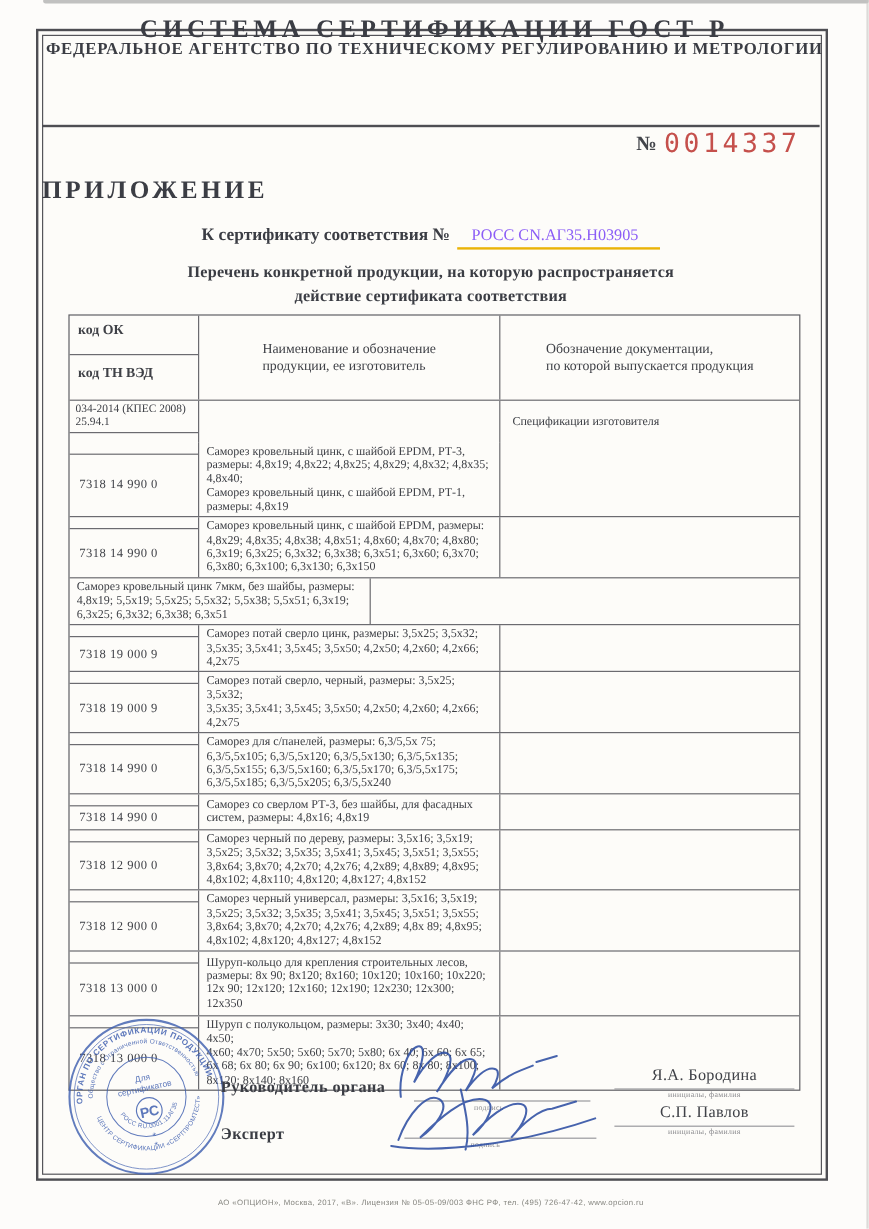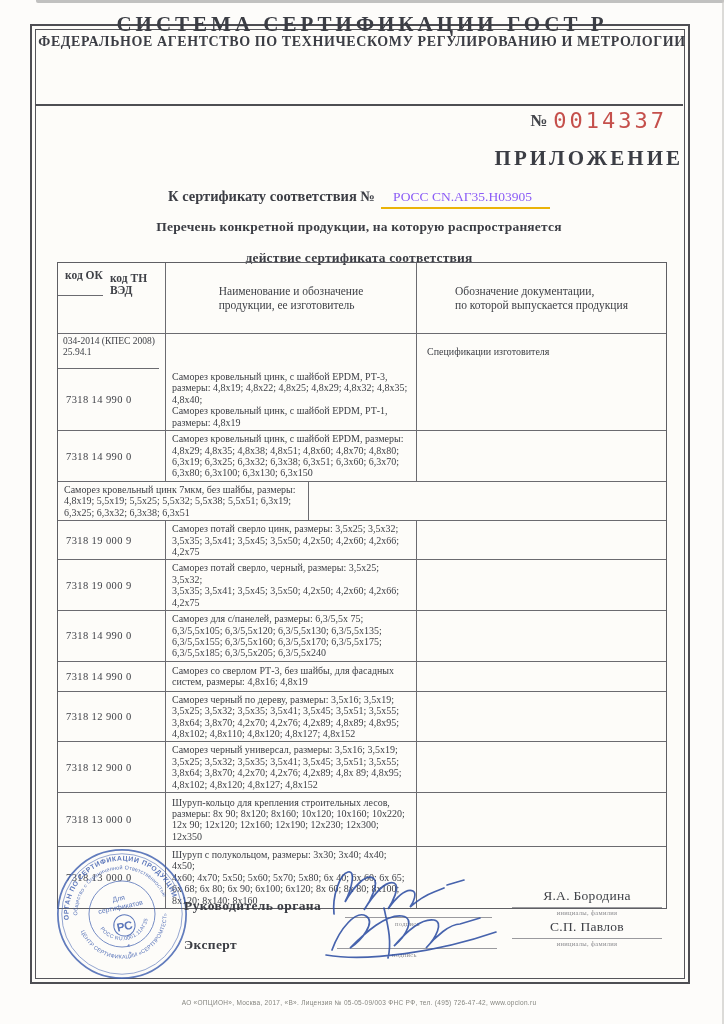--- a/index.html
+++ b/index.html
@@ -30,45 +30,45 @@
   }
 
   .form-number{position:absolute;top:108px;left:35px;width:632px;text-align:right;}
   .num-sign{font-size:17px;font-weight:bold;color:#43454b;vertical-align:2px;}
   .num-digits{
     font-family:"DejaVu Sans Mono", monospace;font-size:22px;color:#c5504c;
     letter-spacing:3px;margin-left:6px;
   }
 
   .doc-title{
-    position:absolute;left:35px;width:648px;top:146px;text-align:right;
+    position:absolute;left:35px;width:648px;top:146px;text-align:left;
     font-size:21px;font-weight:bold;letter-spacing:3px;color:#3b3d44;
   }
   .cert-line{position:absolute;left:35px;width:648px;top:187px;text-align:center;}
   .cert-prefix{font-size:14.5px;font-weight:bold;color:#3b3d44;}
   .cert-number{
     font-size:13.5px;color:#8b5cf6;border-bottom:2px solid #eab308;
     padding:0 18px 3px 12px;margin-left:6px;
   }
   .desc1,.desc2{
     position:absolute;left:35px;width:648px;text-align:center;
     font-size:13.5px;font-weight:bold;color:#3b3d44;letter-spacing:.2px;
   }
   .desc1{top:219px;}
-  .desc2{top:250px;}
+  .desc2{top:239px;}
 
   
   .cert-table{
     position:absolute;left:57px;top:262px;width:610px;
     border:1px solid #5f5f64;box-sizing:border-box;
     font-size:10px;color:#3f4147;
   }
   .trow{display:flex;box-sizing:border-box;}
   .trow + .trow{border-top:1px solid #6b6b70;}
-  .c1{width:108px;border-right:1px solid #6b6b70;display:flex;flex-direction:row;box-sizing:border-box;}
+  .c1{width:108px;border-right:1px solid #6b6b70;display:flex;flex-direction:column;box-sizing:border-box;}
   .c2{width:251px;border-right:1px solid #6b6b70;box-sizing:border-box;}
   .c3{flex:1;box-sizing:border-box;}
   .header-row{height:70px;}
   .hc1a{height:33px;border-bottom:1px solid #6b6b70;padding:6px 0 0 7px;font-weight:bold;font-size:11.5px;box-sizing:border-box;}
   .hc1b{flex:1;padding:9px 0 0 7px;font-weight:bold;font-size:11.5px;}
   .hcell{display:flex;align-items:center;justify-content:center;text-align:left;
          font-weight:normal;font-size:11.5px;white-space:pre-line;line-height:14px;}
   .row034{height:36px;}
   .code034{padding:2px 4px 2px 5px;border-bottom:1px solid #6b6b70;white-space:pre-line;line-height:11px;font-size:9.5px;}
   .spacer034{flex:1;}

